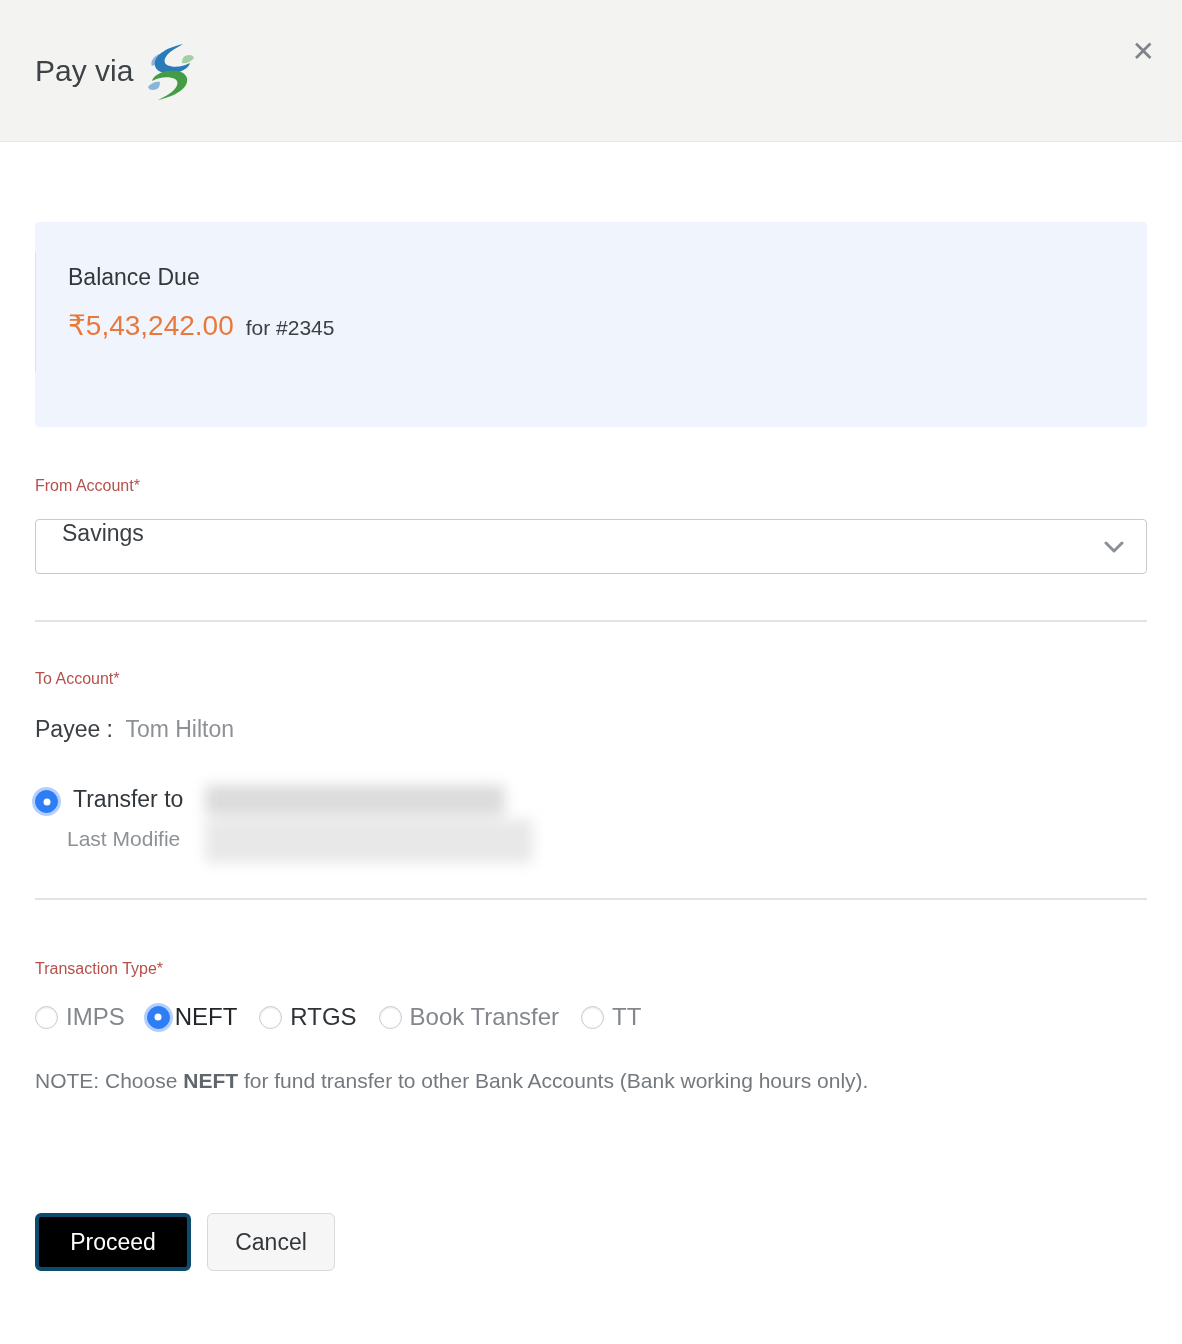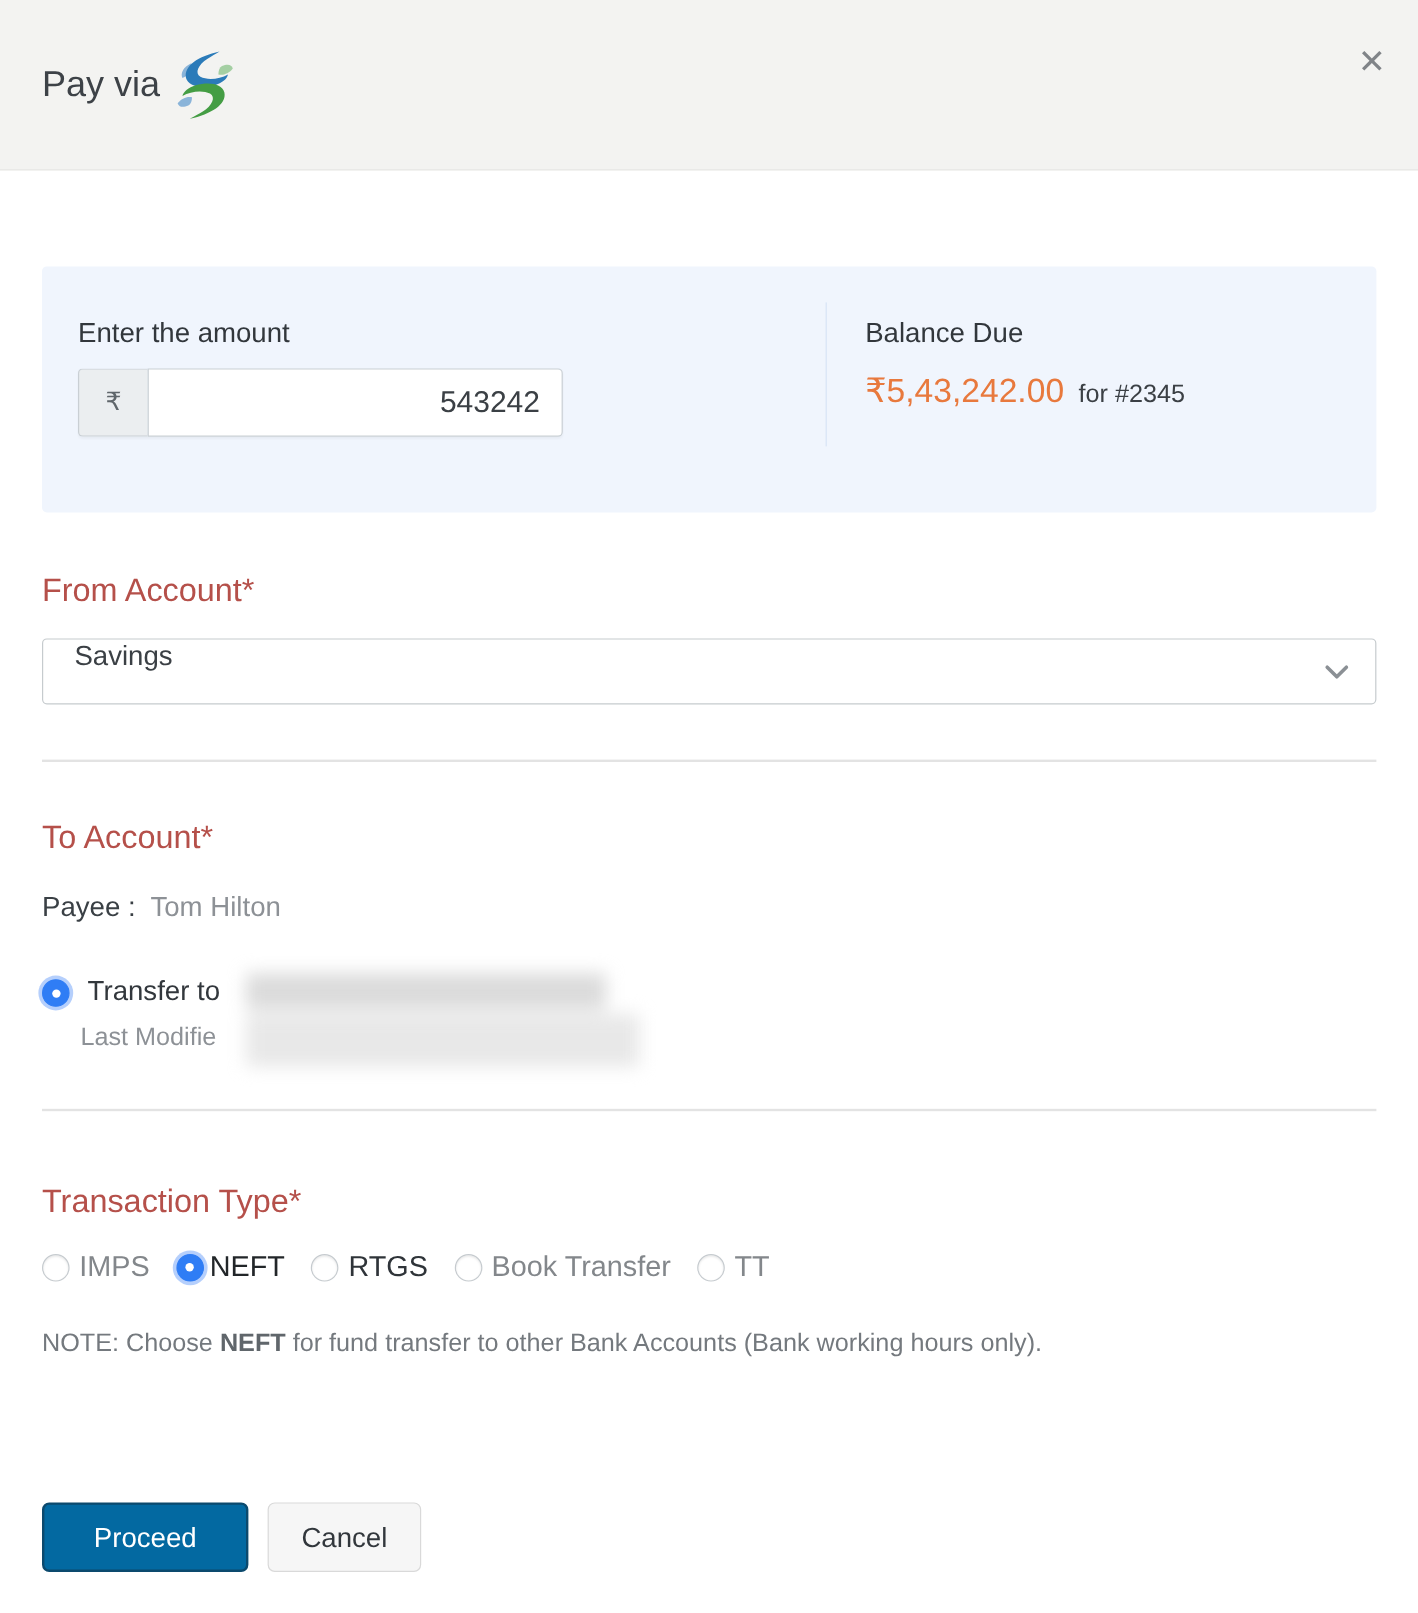--- a/index.html
+++ b/index.html
@@ -55,21 +55,21 @@
     font-family: "Liberation Sans", "DejaVu Sans", sans-serif;
     outline: none; background: #fff;
   }
   .v-divider { width: 1px; background: #d8e4f6; margin: 30px 0 55px; }
   .amount-right { padding: 42px 0 0 32px; }
   .balance-row { margin-top: 18px; display: flex; align-items: baseline; }
   .balance-amount { font-size: 28px; color: #e8793d; font-weight: 500; }
   .balance-for { font-size: 21px; color: #3b4045; margin-left: 12px; }
 
   
-  .section-label { font-size: 27px; color: #b5504a; }
+  .section-label { font-size: 16px; color: #b5504a; }
   .from-label { margin-top: 50px; }
 
   .select-box {
     margin-top: 24px; height: 55px; border: 1px solid #c6cbce; border-radius: 4px;
     display: flex; padding: 0 22px 0 26px;
     cursor: pointer; background: #fff;
   }
   .select-value { font-size: 23px; color: #3b4045; flex: 1; }
   .chevron-down { color: #8b9095; display: flex; align-items: center; }
 
@@ -121,21 +121,21 @@
   .opt-muted { color: #83878b; }
   .opt-dark { color: #2f3439; }
   .opt-selected-text { color: #222629; font-weight: 500; margin-left: 5px !important; }
 
   .note-line { margin-top: 38px; font-size: 21px; color: #74797e; }
   .note-bold { font-weight: 700; color: #60666b; }
 
   
   .actions-row { margin-top: 120px; display: flex; }
   .btn { height: 58px; border-radius: 6px; font-size: 23px; cursor: pointer; font-family: "Liberation Sans", "DejaVu Sans", sans-serif; }
-  .btn-proceed { width: 172px; background: #0369a1; color: #fff; border: 2px solid #0c4a6e; }
+  .btn-proceed { width: 156px; background: #000000; color: #fff; border: 4px solid #0c4a6e; }
   .btn-cancel { width: 128px; background: #f6f6f6; color: #32373c; border: 1px solid #d9d9d9; margin-left: 16px; }
 </style>
 </head>
 <body>
 
 <div class="dialog">
 
   <div class="dlg-header">
     <span class="dlg-title">Pay via</span>
     <span class="brand-logo">
@@ -147,27 +147,20 @@
         <path d="M13 58 C31 54, 44 46, 42 36 C40 29, 30 27, 18 30 C12 32, 8 35, 7 39 C14 35, 24 34, 30 37 C35 40, 32 47, 24 52 C21 54, 17 56, 13 58 Z" fill="#449d44"></path>
         <path d="M12 47 C7 49, 4 48, 3 45 C6 41, 11 39, 15 40 C15 43, 14 46, 12 47 Z" fill="#8ab4d9"></path>
       </svg>
     </span>
     <button class="close-btn">✕</button>
   </div>
 
   <div class="content">
 
     <div class="amount-panel">
-      <div class="amount-left">
-        <div class="field-label">Enter the amount</div>
-        <div class="input-group">
-          <span class="input-prefix">₹</span>
-          <input class="amount-input" type="text" value="543242" style="">
-        </div>
-      </div>
       <div class="v-divider"></div>
       <div class="amount-right">
         <div class="field-label">Balance Due</div>
         <div class="balance-row">
           <span class="balance-amount">₹5,43,242.00</span>
           <span class="balance-for">for #2345</span>
         </div>
       </div>
     </div>
 

